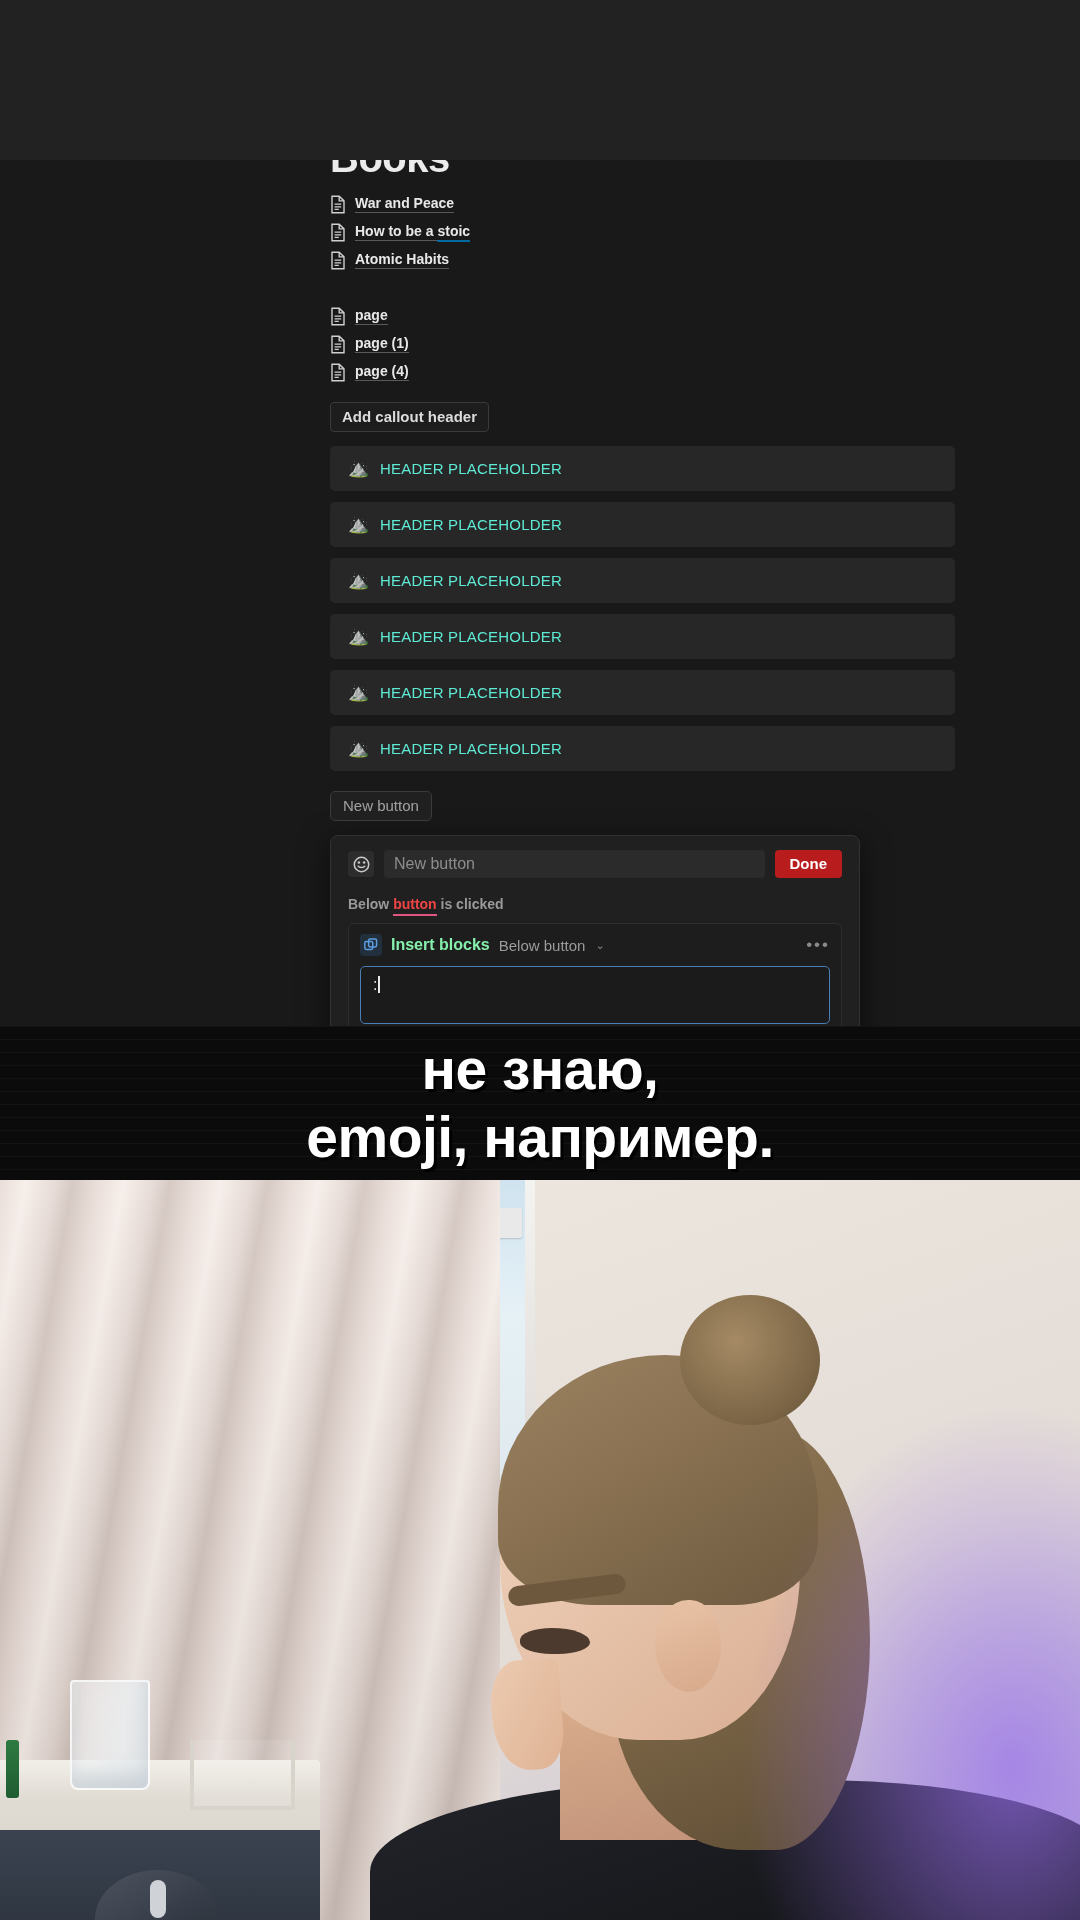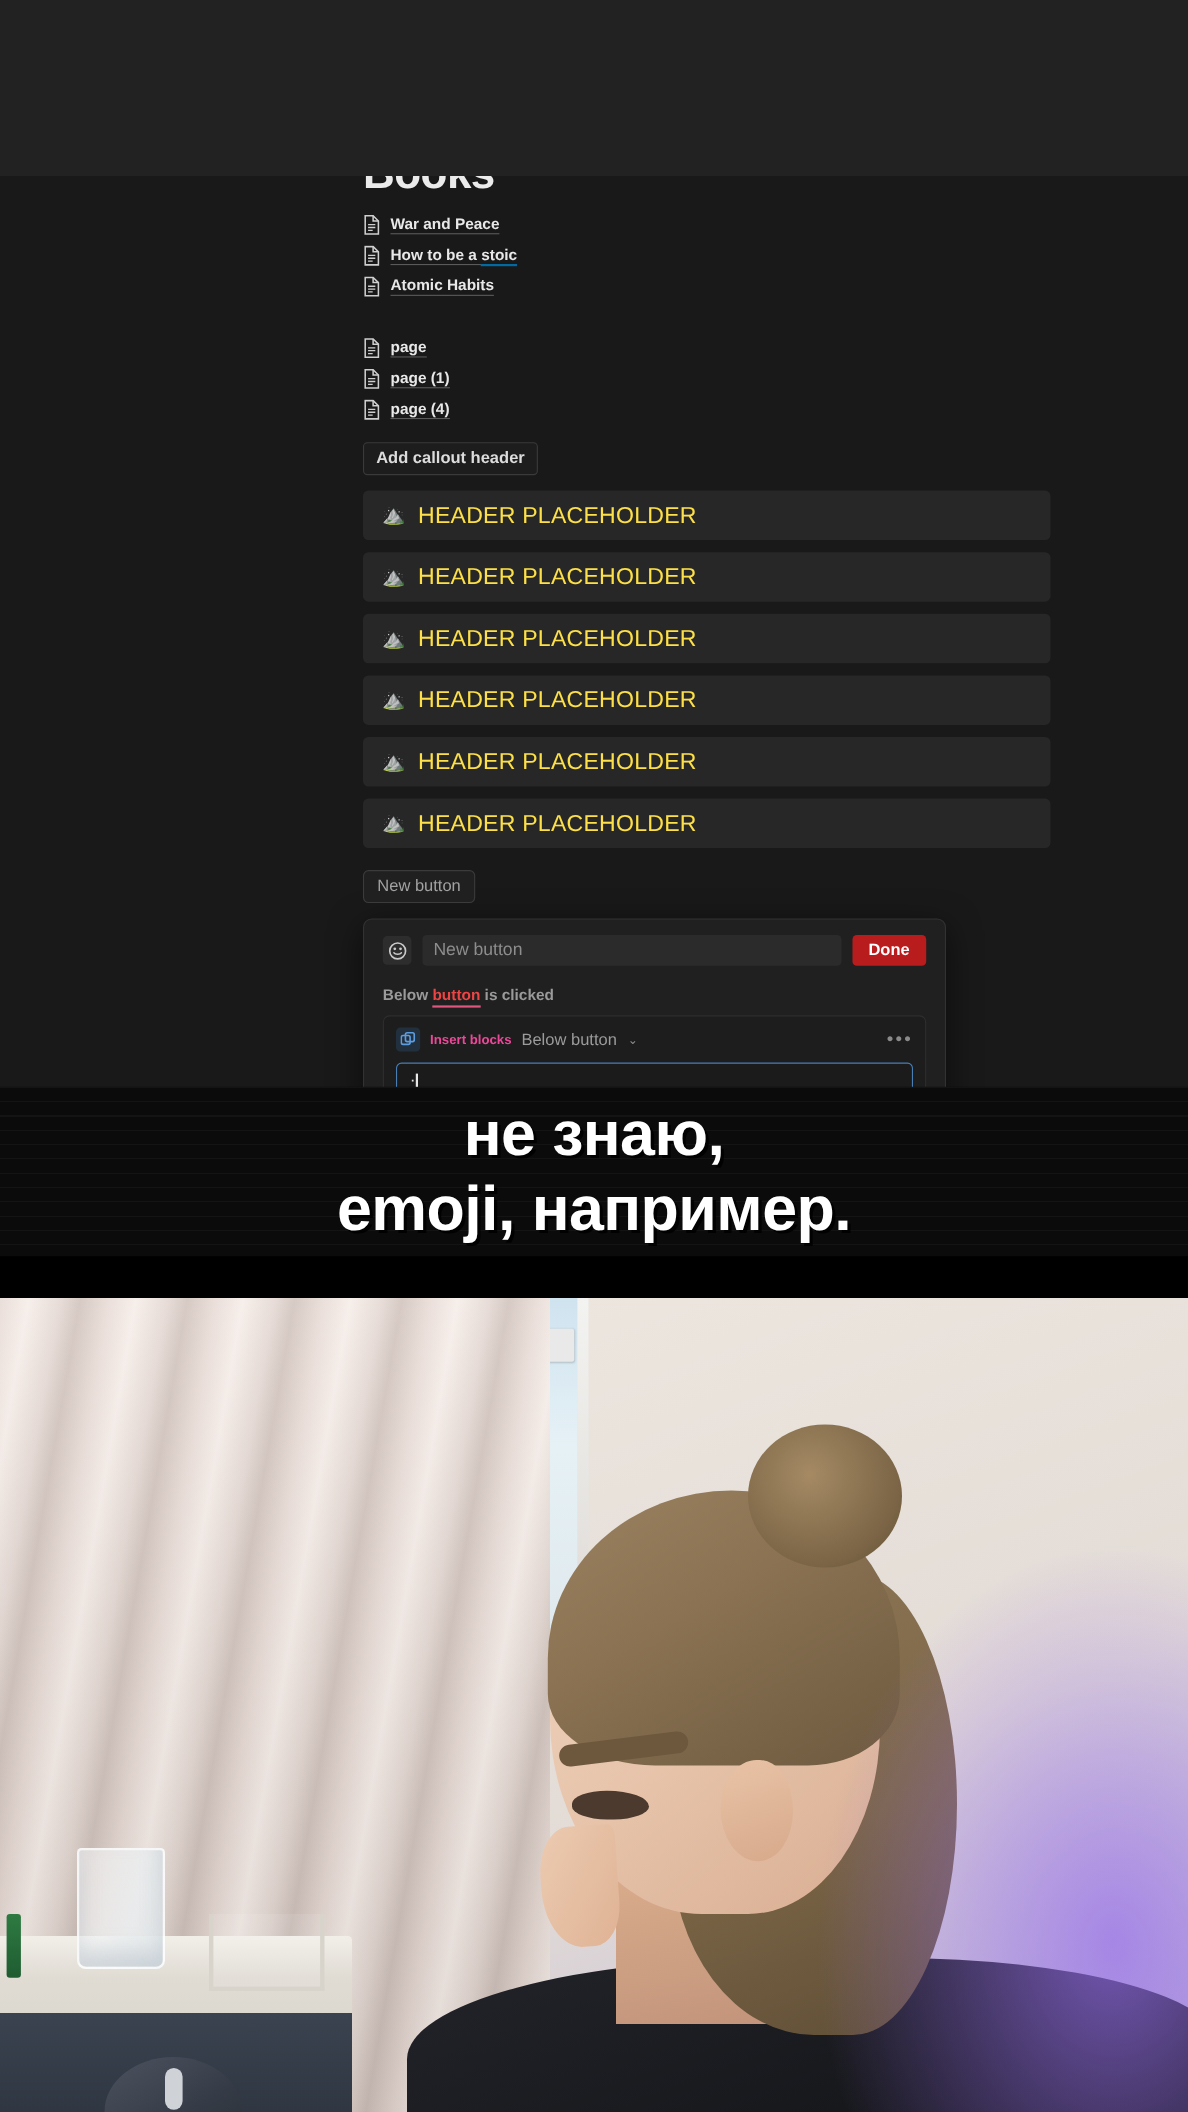--- a/index.html
+++ b/index.html
@@ -111,22 +111,22 @@
     margin-bottom: 11px;
     width: 625px;
   }
   .callout .emoji {
     font-size: 17px;
     line-height: 17px;
     width: 19px;
     display: inline-block;
   }
   .callout .txt {
-    font-size: 21px;
-    color: #fde047;
+    font-size: 15px;
+    color: #5eead4;
     letter-spacing: 0.2px;
   }
 
   
   .new-button-block {
     display: inline-block;
     margin-top: 9px;
     padding: 6px 12px 7px;
     border: 1px solid #3b3b3b;
     border-radius: 5px;
@@ -220,23 +220,23 @@
   .step-icon {
     width: 22px; height: 22px;
     flex: 0 0 22px;
     border-radius: 4px;
     background: #22303d;
     display: flex;
     align-items: center;
     justify-content: center;
   }
   .step-title {
-    font-size: 12px;
+    font-size: 16px;
     font-weight: bold;
-    color: #ec4899;
+    color: #86efac;
   }
   .step-sub {
     font-size: 15px;
     color: #9b9b9b;
   }
   .chev {
     color: #8a8a8a;
     font-size: 11px;
     margin-left: 1px;
   }
@@ -265,21 +265,21 @@
     width: 2px;
     height: 17px;
     background: #e8e8e8;
     vertical-align: -3px;
     margin-left: 1px;
   }
 
   
   .caption-band {
     position: absolute;
-    top: 988px; left: 0;
+    top: 1026px; left: 0;
     width: 1080px;
     height: 154px;
     background: #0b0b0b;
     display: flex;
     flex-direction: column;
     align-items: center;
     justify-content: center;
     overflow: hidden;
   }
   .caption-band::before {

